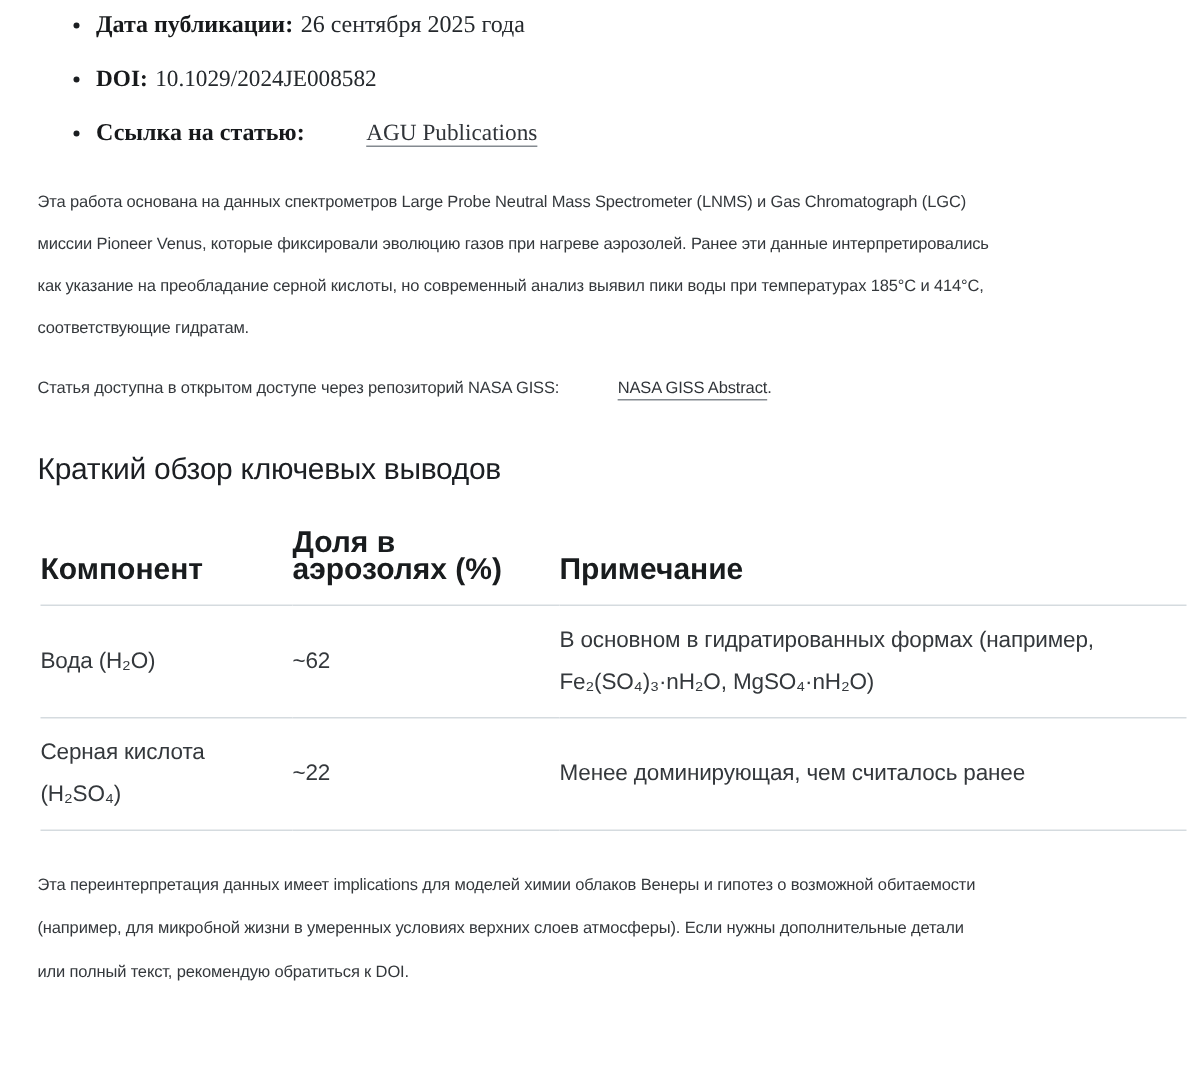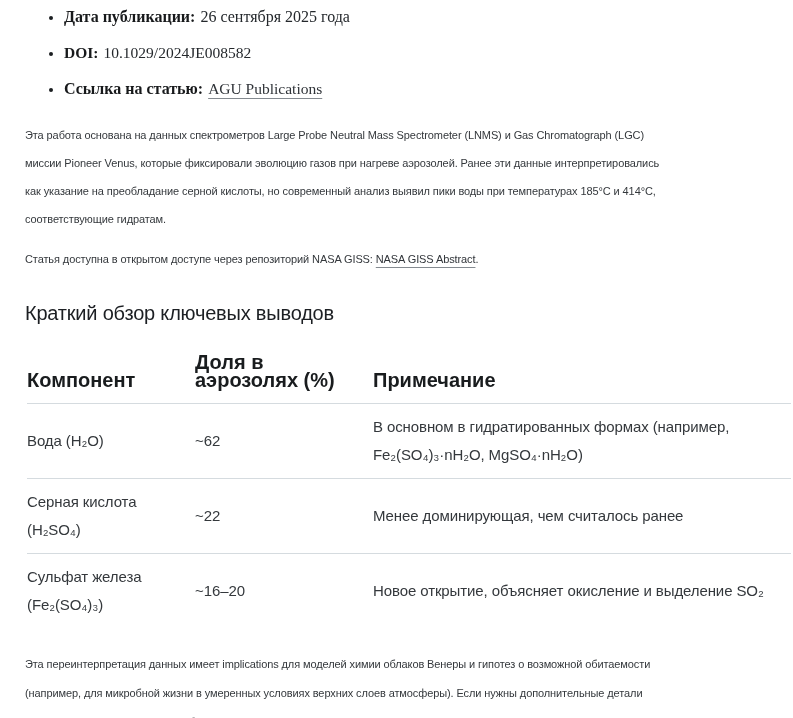--- a/index.html
+++ b/index.html
@@ -36,20 +36,21 @@
   .serif { font-family: "Liberation Serif", "DejaVu Serif", serif; font-size: 16px; }
   .sans  { font-family: Liberation Serif, serif; }
   .lbl { font-weight: 700; color: #17191b; margin-right: 5px; }
   a.link {
     color: #303439;
     text-decoration: underline;
     text-decoration-color: #848a90;
     text-underline-offset: 3.5px;
     text-decoration-thickness: 1px;
     cursor: pointer;
+    margin-left: 36px;
   }
   
   p.body {
     margin: 0 0 12px 0;
     font-size: 11px;
     line-height: 28px;
     color: #34383c;
     letter-spacing: -0.1px;
   }
   p.body.last {
@@ -137,23 +138,18 @@
       <tr>
         <td>Вода (H₂O)</td>
         <td>~62</td>
         <td>В основном в гидратированных формах (например, Fe₂(SO₄)₃·nH₂O, MgSO₄·nH₂O)</td>
       </tr>
       <tr>
         <td>Серная кислота (H₂SO₄)</td>
         <td>~22</td>
         <td>Менее доминирующая, чем считалось ранее</td>
       </tr>
-      <tr class="no-border">
-        <td>Сульфат железа (Fe₂(SO₄)₃)</td>
-        <td>~16–20</td>
-        <td>Новое открытие, объясняет окисление и выделение SO₂</td>
-      </tr>
     </tbody>
   </table>
 
   <p class="body last">Эта переинтерпретация данных имеет implications для моделей химии облаков Венеры и гипотез о возможной обитаемости (например, для микробной жизни в умеренных условиях верхних слоев атмосферы). Если нужны дополнительные детали или полный текст, рекомендую обратиться к DOI.</p>
 
 </div>
 
 </body></html>

